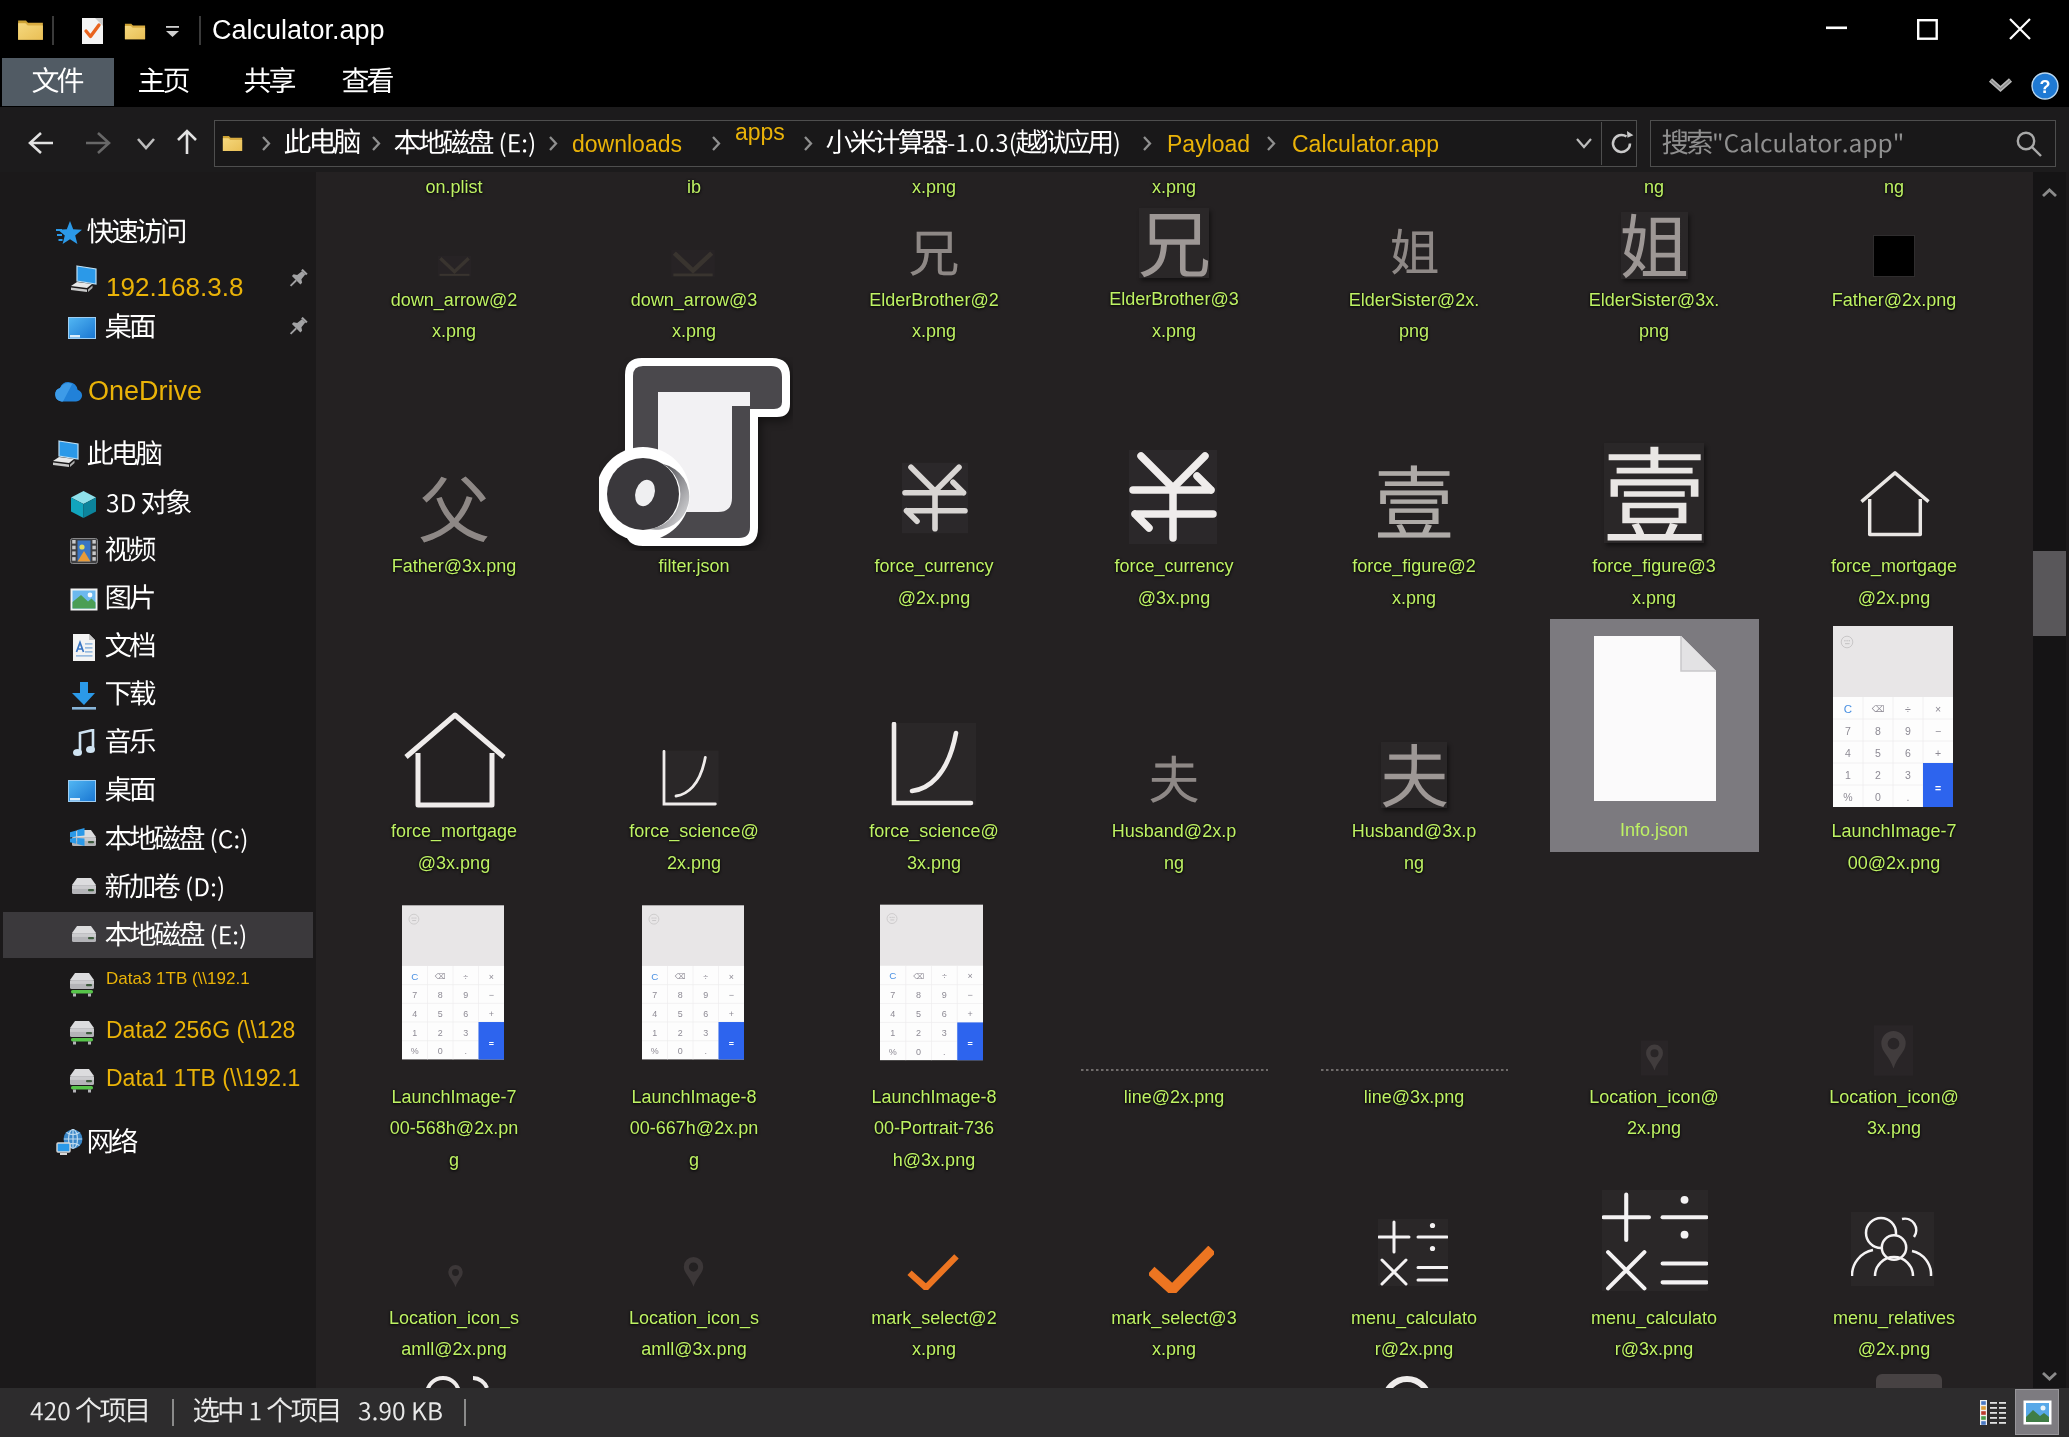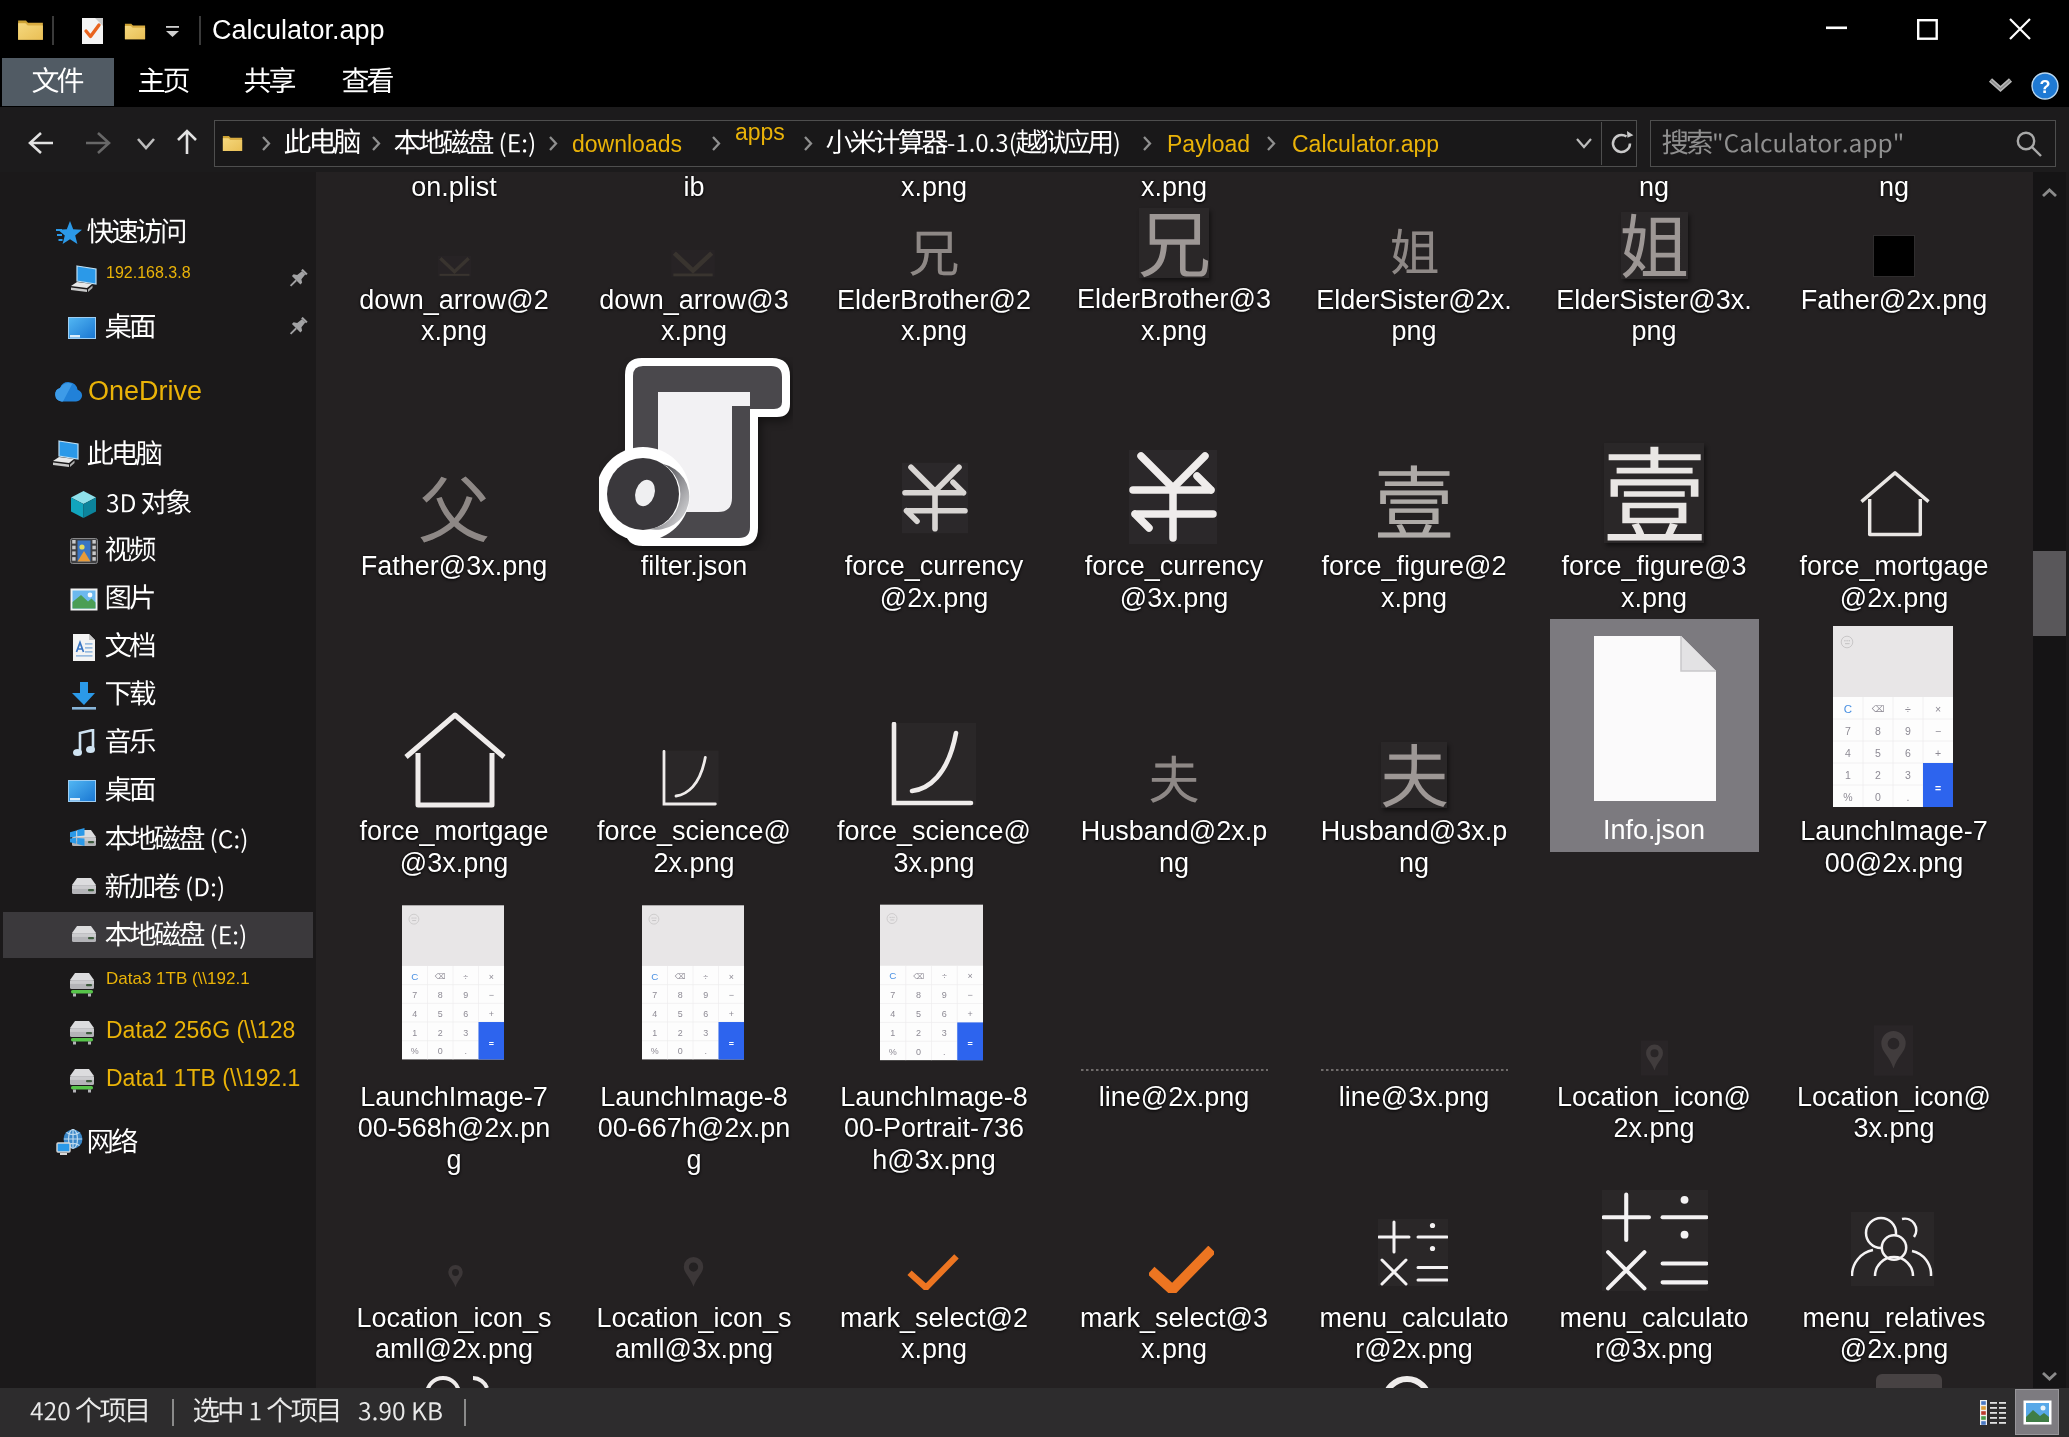--- a/index.html
+++ b/index.html
@@ -1,17 +1,17 @@
 <!DOCTYPE html>
 <html><head><meta charset="utf-8"><style>
 *{margin:0;padding:0;box-sizing:border-box}
 html,body{width:2069px;height:1437px;background:#242122;overflow:hidden;
 font-family:"Liberation Sans",sans-serif;-webkit-font-smoothing:antialiased}
 .abs{position:absolute}
-.lbl{position:absolute;color:#ffffff;font-size:27px;line-height:31.5px;text-align:center;
+.lbl{position:absolute;color:#bef264;font-size:18px;line-height:31.5px;text-align:center;
 text-shadow:0 1px 3px rgba(0,0,0,.9),0 0 2px rgba(0,0,0,.7);white-space:pre;letter-spacing:0}
 .lat{position:absolute;color:#eab308;font-size:23px;white-space:pre}
 </style></head><body>
 <svg width="0" height="0" style="position:absolute">
     <defs>
       <filter id="tsh" x="-20%" y="-20%" width="140%" height="140%">
         <feDropShadow dx="0" dy="1" stdDeviation="1.2" flood-color="#000" flood-opacity="0.9"></feDropShadow>
       </filter>
       <path id="g22" d="M110 -483H167L184 -669L186 -771H90L92 -669ZM307 -483H362L381 -669L383 -771H286L288 -669Z"></path>
 <path id="g28" d="M239 196 295 171C209 29 168 -141 168 -311C168 -480 209 -649 295 -792L239 -818C147 -668 92 -507 92 -311C92 -114 147 47 239 196Z"></path>
@@ -378,21 +378,21 @@
       <use href="#g8bbf" transform="translate(1940,0) scale(1.120)"></use>
       <use href="#g95ee" transform="translate(2940,0) scale(1.120)"></use>
     </g>
   </svg>
 <svg class="abs" style="left:70px;top:264px" width="28" height="31" viewBox="0 0 28 31">
     <path d="M7 2 L26 5 L26 20 L7 17 Z" fill="#2b99e8" stroke="#bfe0f5" stroke-width="1.2"></path>
     <path d="M1 22 L17 24 L22 20 L7 18 Z" fill="#e8e8e8"></path>
     <path d="M1 23.5 L17 25.5 L17 28 L1 26 Z" fill="#c9c9c9"></path>
     <path d="M18 25.5 L22.5 21.5 L22.5 24 L18 28 Z" fill="#b0b0b0"></path>
   </svg>
-<div class="lat" style="left:106px;top:264px;font-size:16px">192.168.3.8</div>
+<div class="lat" style="left:106px;top:272px;font-size:26px">192.168.3.8</div>
 <svg class="abs" style="left:288px;top:269px" width="23" height="23" viewBox="0 0 23 23">
     <g transform="rotate(45 11.5 8)" fill="#a2a2a4">
       <rect x="8" y="0" width="7" height="2.2"></rect>
       <path d="M9.2 2.2 h4.6 l0.6 6 3 2 v2.4 h-12 v-2.4 l3-2 z"></path>
       <rect x="10.6" y="12.6" width="1.8" height="8"></rect>
     </g>
   </svg>
 <svg class="abs" style="left:68px;top:317px" width="28" height="23" viewBox="0 0 28 23">
     <rect x="0.5" y="0.5" width="27" height="21" fill="url(#bluegrad)" stroke="#9fcef2" stroke-width="1"></rect>
     <rect x="2" y="18" width="10" height="2.5" fill="#dceefb"></rect>

